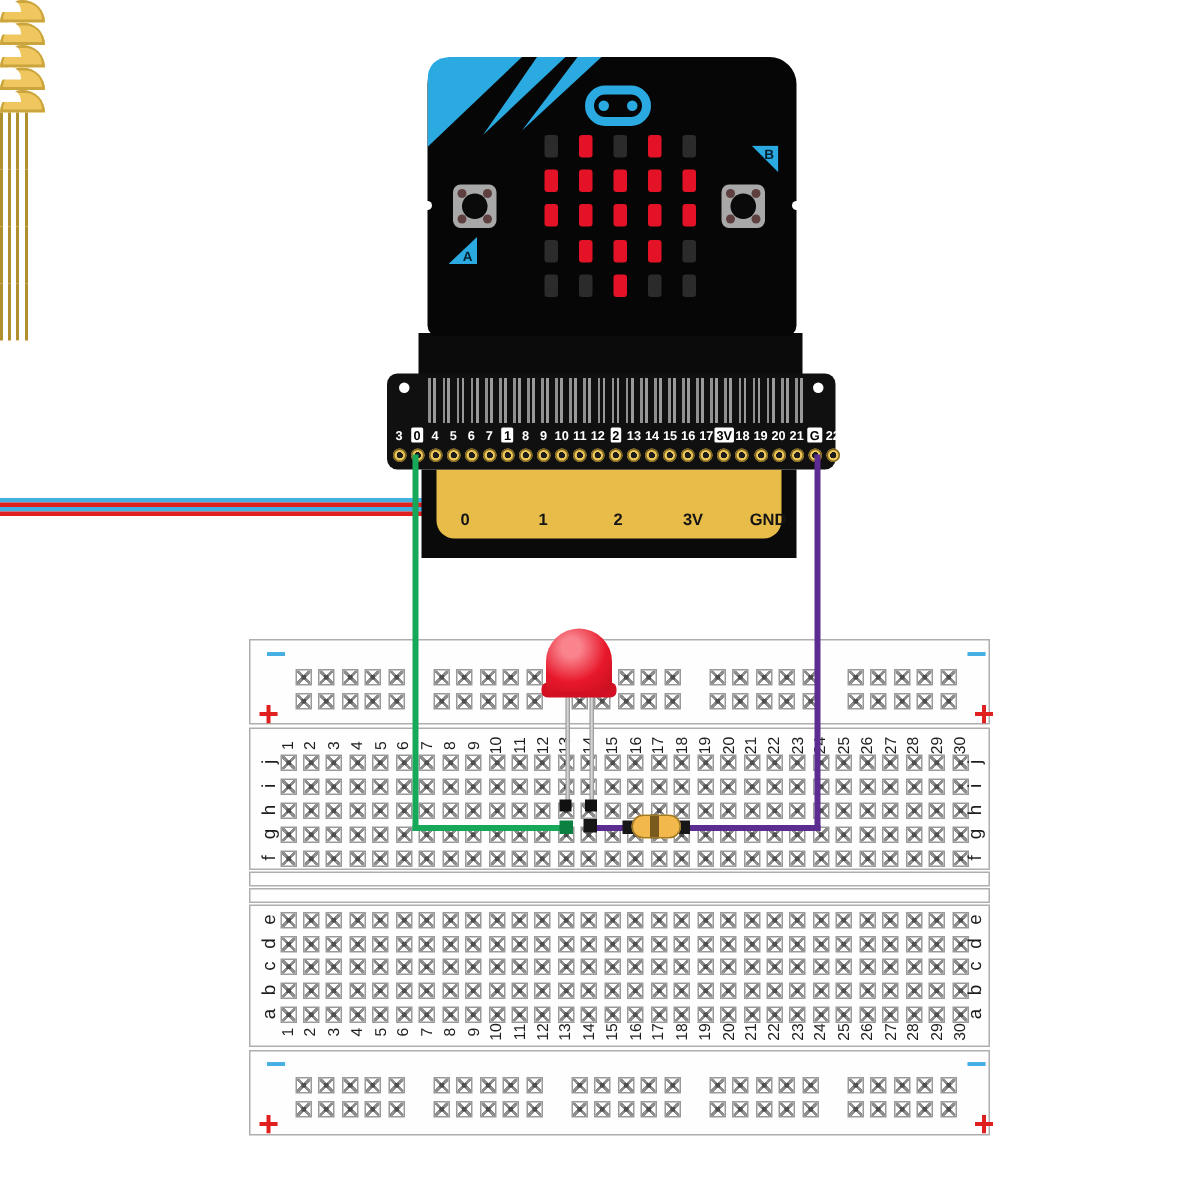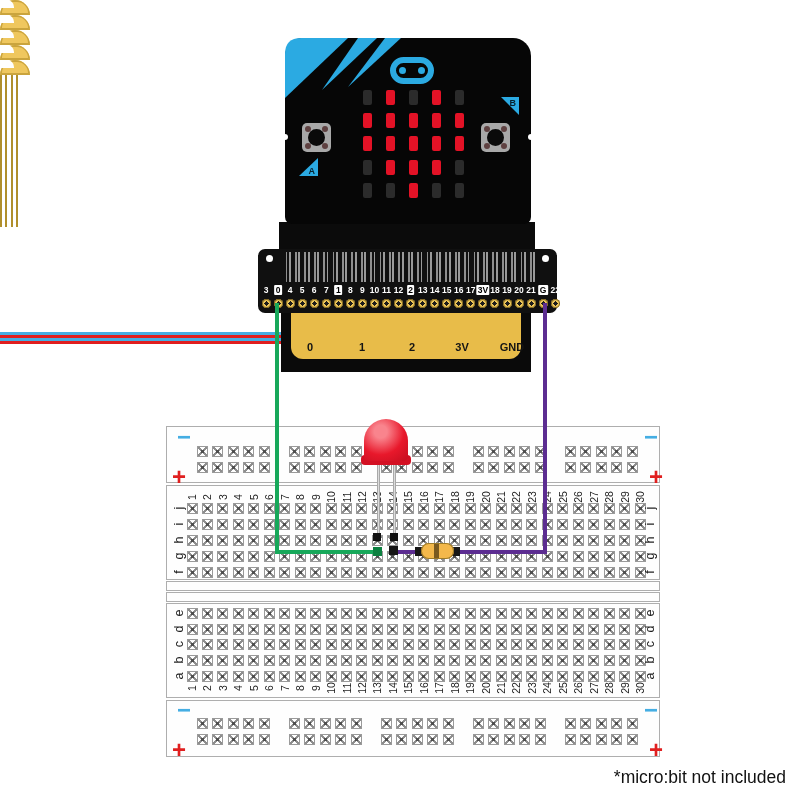--- a/index.html
+++ b/index.html
@@ -103,21 +103,20 @@
        box-shadow:0 0 0 1px #9c7a28 inset;"></div>
 
   <div class="abs" style="left:377px;top:463px;width:3px;height:72px;background:linear-gradient(90deg,#8f8f8f,#dcdcdc,#8f8f8f);z-index:7;"></div>
   <div class="abs" style="left:393px;top:463px;width:3px;height:72px;background:linear-gradient(90deg,#8f8f8f,#dcdcdc,#8f8f8f);z-index:7;"></div>
   <div class="abs" style="left:373px;top:533px;width:8px;height:8px;background:#111;z-index:8;"></div>
   <div class="abs" style="left:390px;top:533px;width:8px;height:8px;background:#111;z-index:8;"></div>
   <div class="abs" style="left:361px;top:455px;width:50px;height:10px;background:#d31023;border-radius:4px;z-index:9;"></div>
   <div class="abs" style="left:364px;top:419px;width:44px;height:42px;border-radius:22px 22px 5px 5px;z-index:10;
        background:radial-gradient(circle at 38% 30%,#f9848d 0 16%,#e8182b 58%,#c40e1f 100%);"></div>
 
-  <div class="abs" style="right:14px;top:767px;font-size:17.5px;color:#111;">*micro:bit not included</div>
 <div class="led-dot" style="left: 362.5px; top: 89.5px; background: rgb(43, 43, 43); z-index: 4;"></div>
     <div class="led-dot" style="left: 385.5px; top: 89.5px; background: rgb(227, 18, 38); z-index: 4;"></div>
     <div class="led-dot" style="left: 408.5px; top: 89.5px; background: rgb(43, 43, 43); z-index: 4;"></div>
     <div class="led-dot" style="left: 431.5px; top: 89.5px; background: rgb(227, 18, 38); z-index: 4;"></div>
     <div class="led-dot" style="left: 454.5px; top: 89.5px; background: rgb(43, 43, 43); z-index: 4;"></div>
     <div class="led-dot" style="left: 362.5px; top: 112.9px; background: rgb(227, 18, 38); z-index: 4;"></div>
     <div class="led-dot" style="left: 385.5px; top: 112.9px; background: rgb(227, 18, 38); z-index: 4;"></div>
     <div class="led-dot" style="left: 408.5px; top: 112.9px; background: rgb(227, 18, 38); z-index: 4;"></div>
     <div class="led-dot" style="left: 431.5px; top: 112.9px; background: rgb(227, 18, 38); z-index: 4;"></div>
     <div class="led-dot" style="left: 454.5px; top: 112.9px; background: rgb(227, 18, 38); z-index: 4;"></div>

